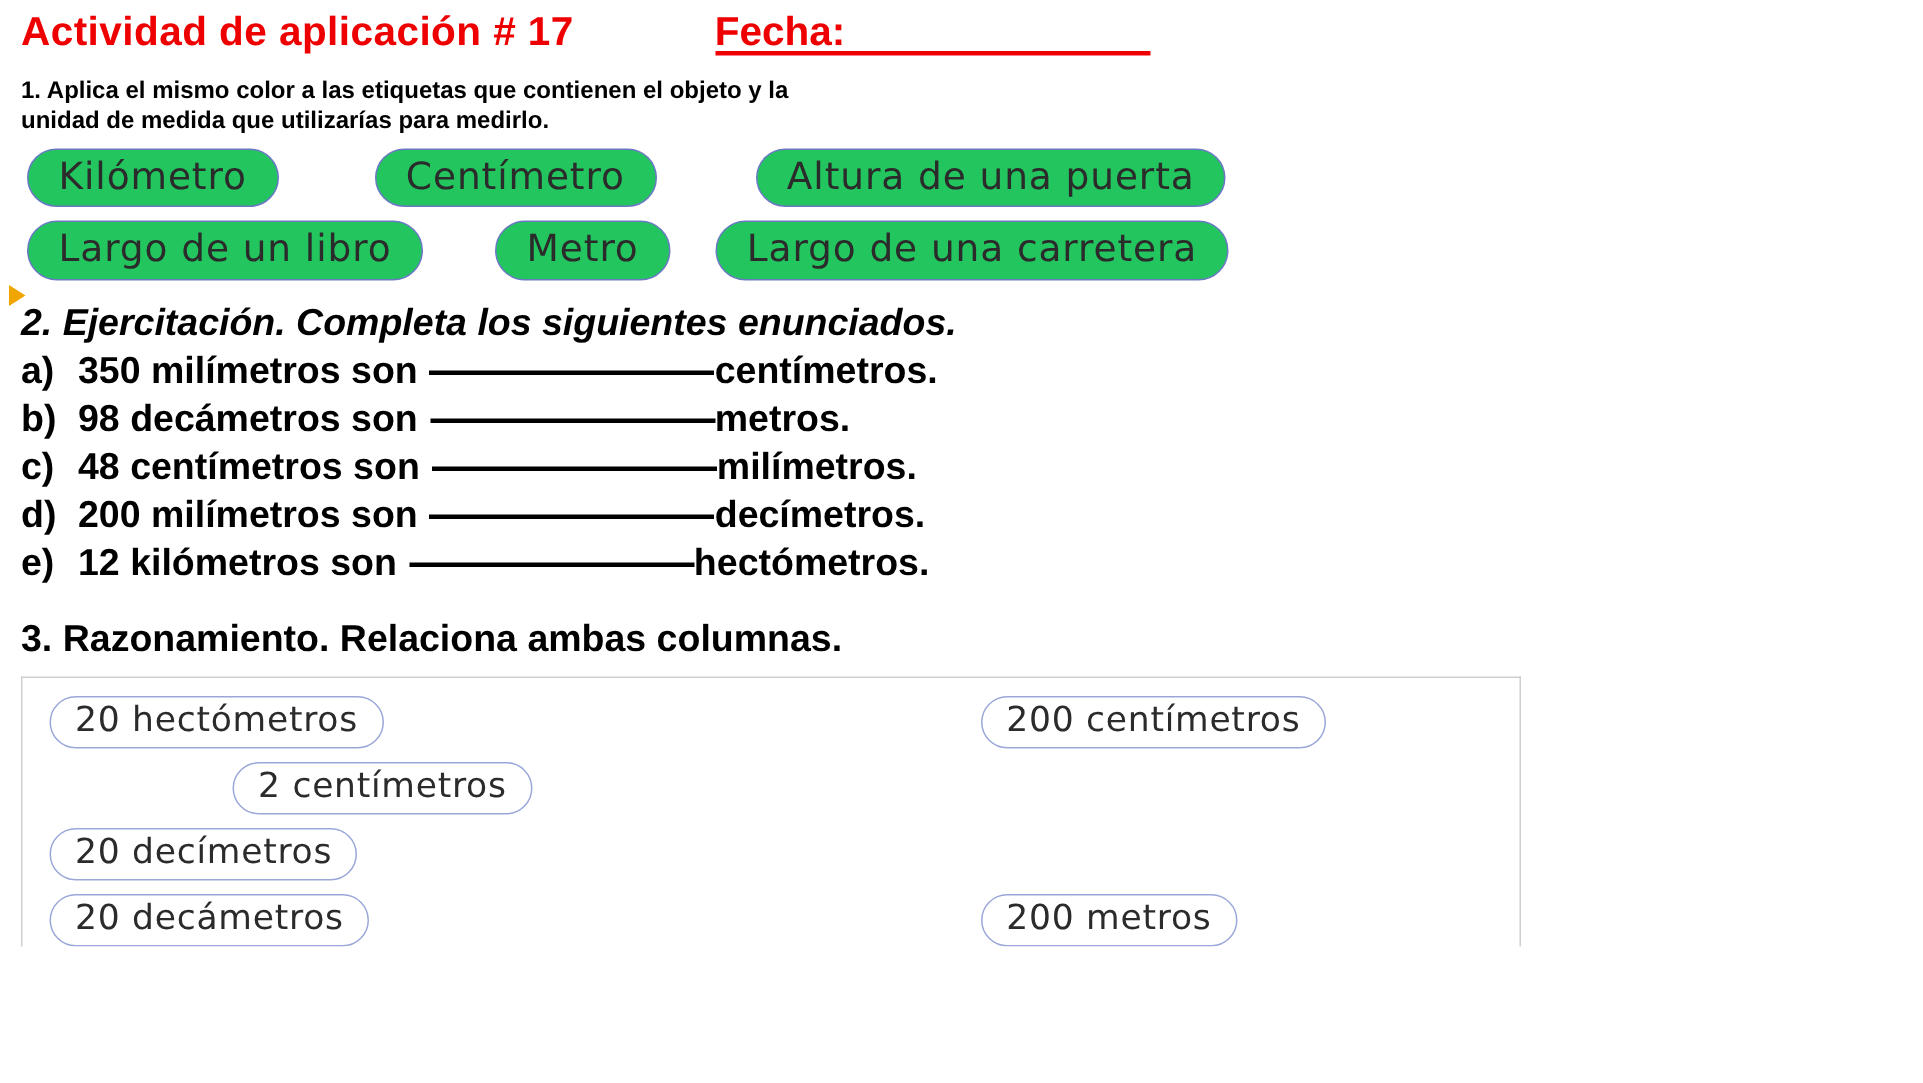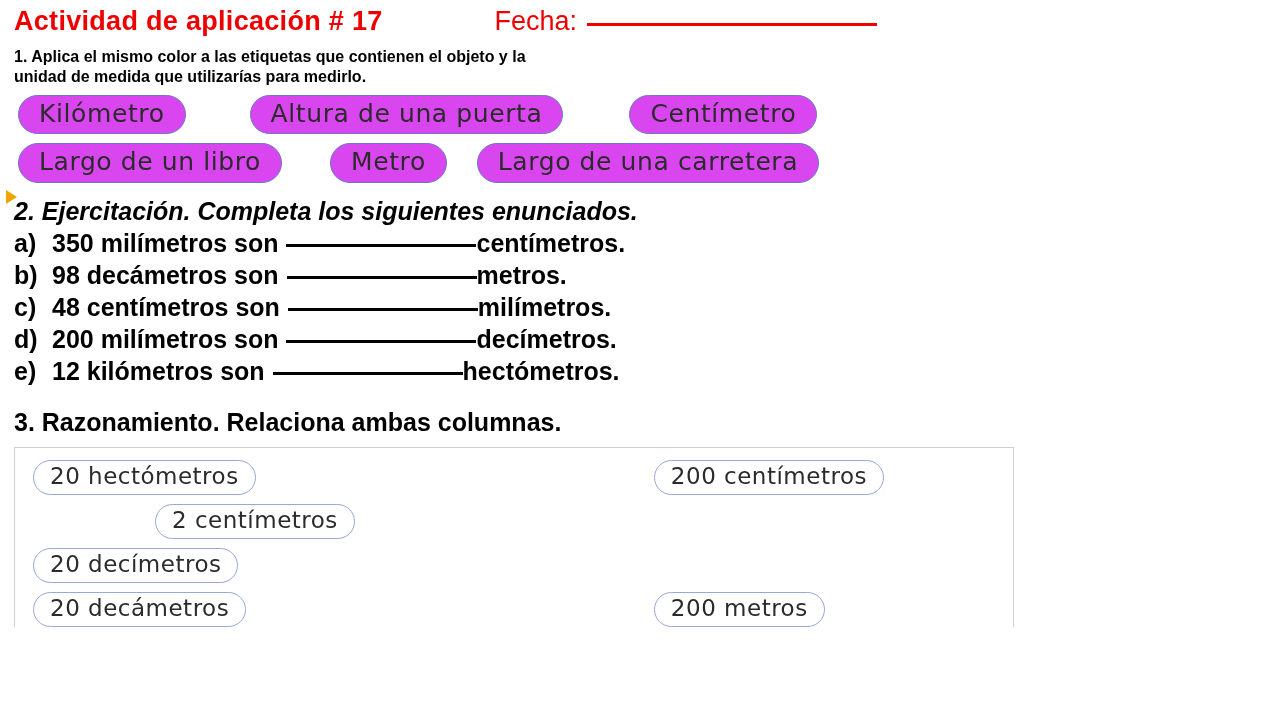--- a/index.html
+++ b/index.html
@@ -32,26 +32,27 @@
   }
   .act-title {
     color: #ef0000;
     font-weight: bold;
     font-size: 27px;
     letter-spacing: 0.3px;
     white-space: nowrap;
   }
   .fecha-wrap {
     color: #ef0000;
-    font-weight: normal;
+    font-weight: bold;
     font-size: 27px;
-    margin-left: 112px;
+    margin-left: 84px;
     white-space: nowrap;
     display: flex;
     align-items: baseline;
+    flex-direction: column;
   }
   .fecha-line {
     display: inline-block;
     width: 290px;
     border-bottom: 3px solid #ef0000;
     margin-left: 10px;
     height: 1px;
     position: relative;
     top: -4px;
   }
@@ -78,21 +79,21 @@
   .pill {
     border: 1.6px solid #6b79c4;
     border-radius: 22px;
     padding: 4px 20px 6px 20px;
     font-size: 25px;
     color: #2b2b2b;
     font-family: "DejaVu Sans", sans-serif;
     font-weight: 400;
     white-space: nowrap;
     letter-spacing: 0.6px;
-    background: #d946ef;
+    background: #22c55e;
     line-height: 1.1;
   }
   .row1 { gap: 0; }
   .row1 .pill:nth-child(1) { margin-left: 6px; }
   .row1 .pill:nth-child(2) { margin-left: 64px; }
   .row1 .pill:nth-child(3) { margin-left: 66px; }
   .row2 { margin-top: 9px; }
   .row2 .pill:nth-child(1) { margin-left: 6px; }
   .row2 .pill:nth-child(2) { margin-left: 48px; }
   .row2 .pill:nth-child(3) { margin-left: 30px; }
@@ -201,22 +202,22 @@
     </div>
   </div>
 
   <div class="instr1">
     <div class="line1">1.  Aplica  el  mismo  color  a  las  etiquetas  que  contienen  el  objeto  y  la</div>
     <div class="line2">unidad de medida que utilizarías para medirlo.</div>
   </div>
 
   <div class="pill-row row1">
     <div class="pill">Kilómetro</div>
+    <div class="pill">Centímetro</div>
     <div class="pill">Altura de una puerta</div>
-    <div class="pill">Centímetro</div>
   </div>
 
   <div class="pill-row row2">
     <div class="pill">Largo de un libro</div>
     <div class="pill">Metro</div>
     <div class="pill">Largo de una carretera</div>
   </div>
 
   <div class="cursor-arrow"></div>
 

